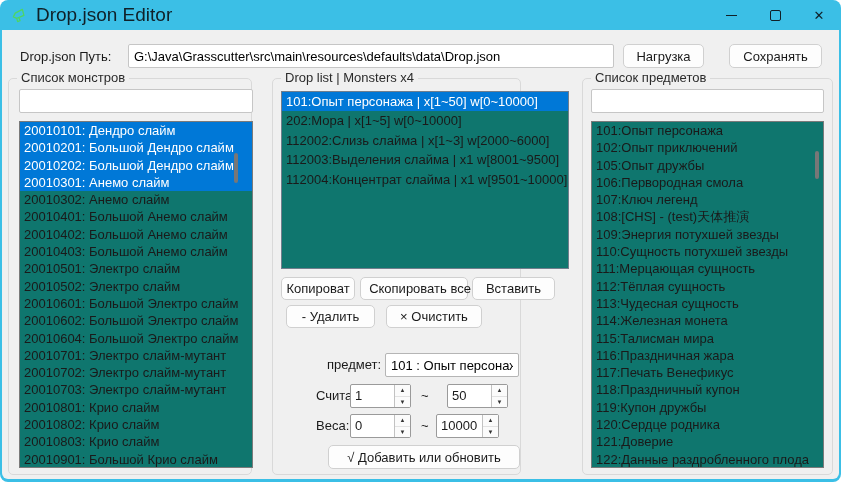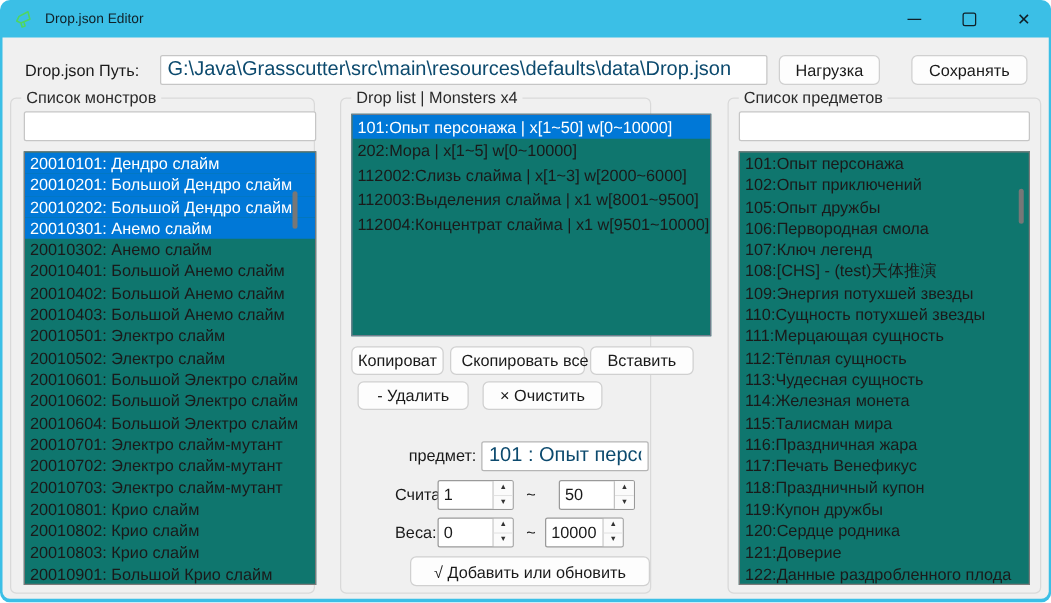--- a/index.html
+++ b/index.html
@@ -1,28 +1,28 @@
 <!DOCTYPE html>
 <html><head>
 <meta charset="utf-8">
 <style>
   html,body{margin:0;padding:0;background:#ffffff;font-family:"Liberation Sans",sans-serif;}
   .window{position:relative;width:841px;height:482px;background:#3bbfe6;border-radius:8px;overflow:hidden;}
   .titlebar{position:absolute;top:0;left:0;right:0;height:30px;display:flex;align-items:center;}
   .app-icon{margin-left:10px;width:18px;height:18px;flex:0 0 auto;}
-  .title-text{margin-left:8px;font-size:11px;color:#102028;text-align:center;}
+  .title-text{margin-left:8px;font-size:19px;color:#102028;text-align:center;}
   .win-controls{margin-left:auto;display:flex;height:100%;}
   .win-btn{width:44px;height:100%;display:flex;align-items:center;justify-content:center;color:#102028;font-size:12px;}
   .min-glyph{display:block;width:11px;height:1px;background:#102028;}
   .max-glyph{display:block;width:9px;height:9px;border:1px solid #102028;border-radius:2px;}
   .close-glyph{font-size:13px;line-height:1;}
   .content{position:absolute;top:30px;left:2px;right:2px;bottom:3px;background:#f0f0f0;border-radius:0 0 6px 6px;}
   .abs{position:absolute;}
   .lbl{font-size:13px;color:#1a1a1a;white-space:nowrap;}
-  .tb{background:#fff;border:1px solid #c6c6c6;border-radius:2px;font-size:16px;color:#0c4a6e;padding:0 5px;box-sizing:border-box;font-family:"Liberation Sans",sans-serif;outline:none;}
+  .tb{background:#fff;border:1px solid #c6c6c6;border-radius:2px;font-size:13px;color:#000000;padding:0 5px;box-sizing:border-box;font-family:"Liberation Sans",sans-serif;outline:none;}
   .btn{background:#fdfdfd;border:1px solid #d0d0d0;border-radius:5px;font-size:13px;color:#1a1a1a;text-align:center;box-sizing:border-box;display:flex;align-items:center;justify-content:center;cursor:default;white-space:nowrap;}
   .group{position:absolute;border:1px solid #d9d9d9;border-radius:5px;box-sizing:border-box;}
   .legend{position:absolute;top:-9px;left:8px;background:#f0f0f0;padding:0 4px;font-size:13px;color:#2b2b2b;white-space:nowrap;}
   .listbox{position:absolute;background:#0f766e;border:1px solid #7a7a7a;box-sizing:border-box;overflow:hidden;}
   .list-item{font-size:13px;color:#1a1a1a;padding-left:4px;white-space:nowrap;overflow:hidden;}
   .listbox.dense .list-item{line-height:17.3px;height:17.3px;}
   .listbox.roomy .list-item{line-height:19.4px;height:19.4px;}
   .list-item.selected{background:#0078d7;color:#fff;}
   .scroll-thumb{position:absolute;width:4px;background:#777;border-radius:2px;}
   .spin{position:absolute;display:flex;background:#fff;border:1px solid #9a9a9a;border-radius:2px;box-sizing:border-box;height:24px;}

